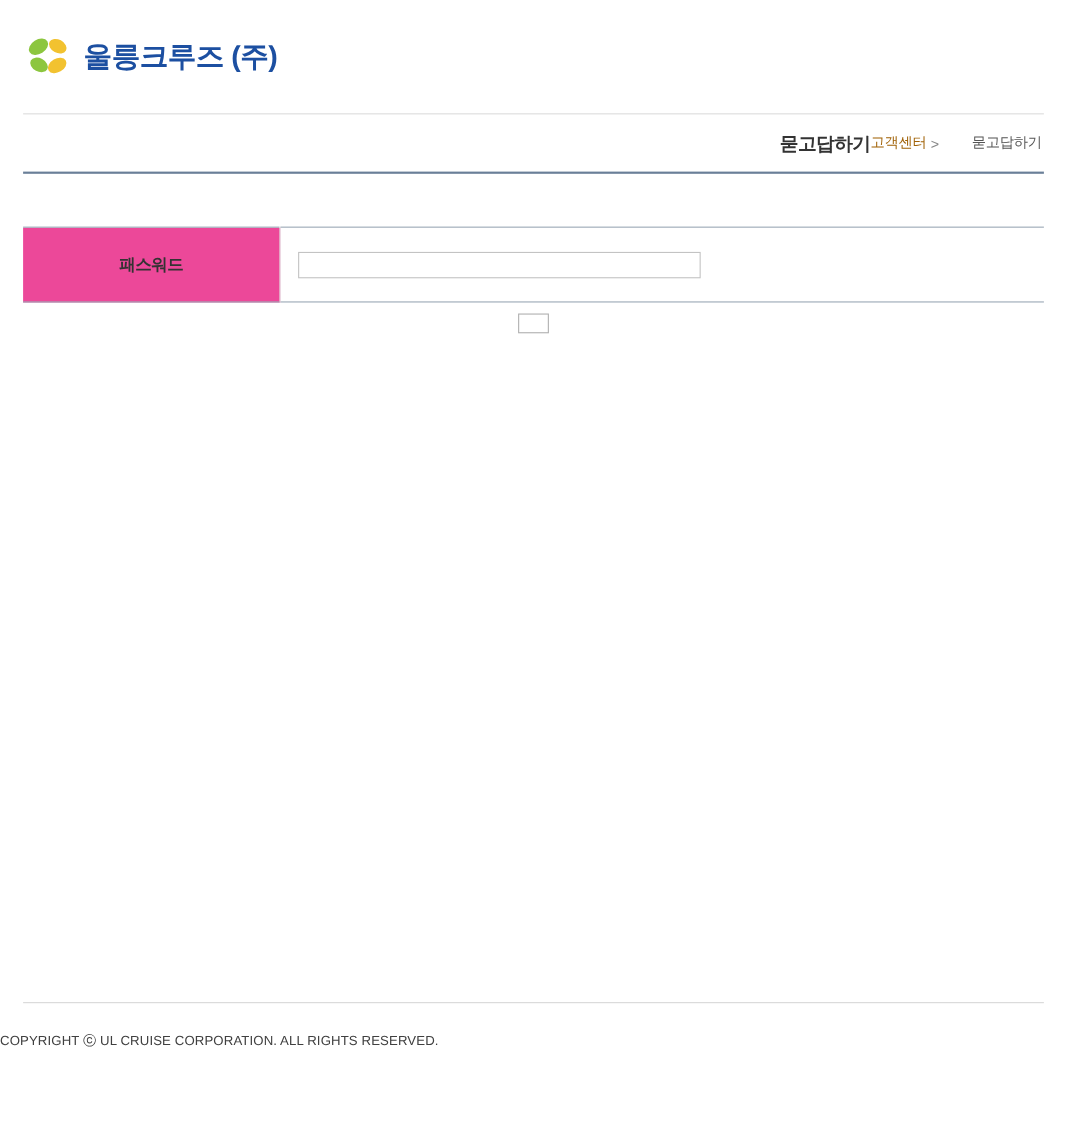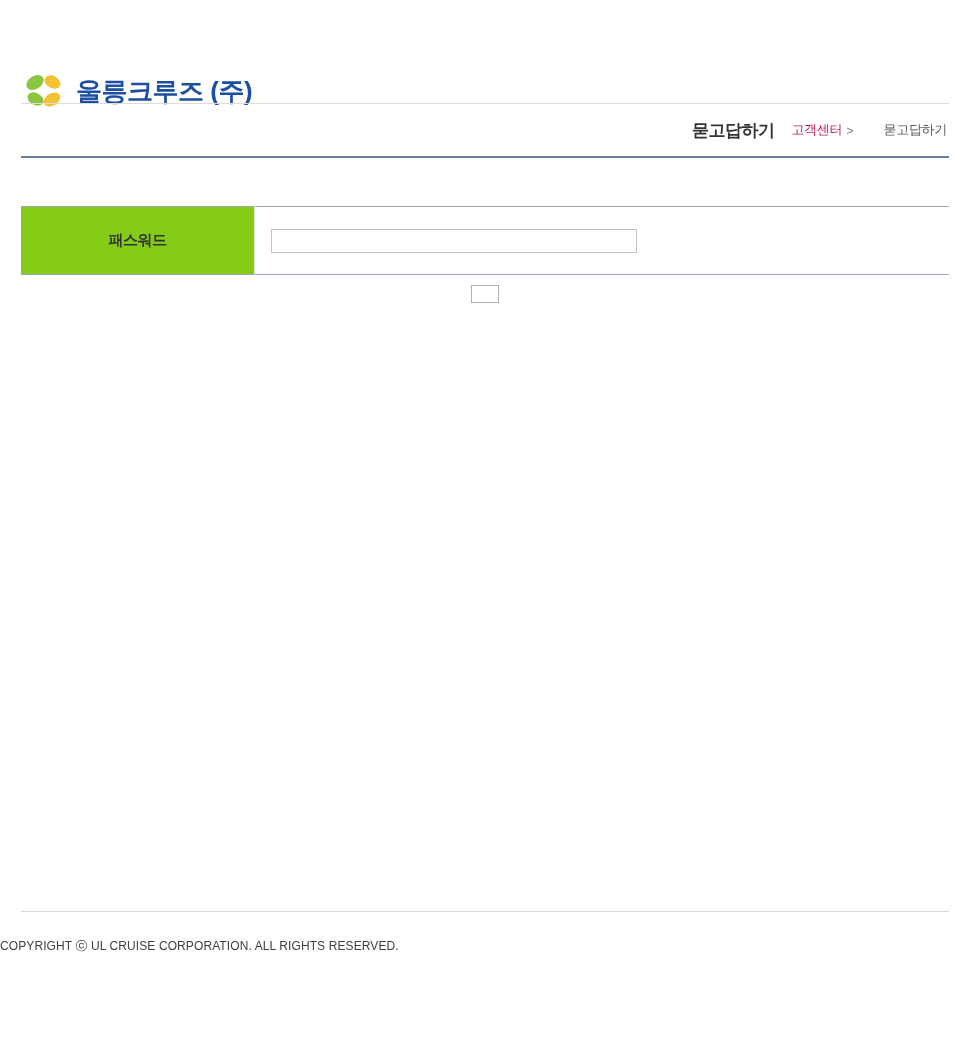--- a/index.html
+++ b/index.html
@@ -13,21 +13,20 @@
     font-family: "Liberation Sans", sans-serif;
     color: #333333;
     position: relative;
     overflow: hidden;
   }
 
   
   .header {
     height: 103px;
     position: relative;
-    margin-top: 40px;
   }
   .logo-wrap {
     position: absolute;
     left: 22px;
     top: 29px;
     display: flex;
     align-items: center;
     gap: 10px;
     text-decoration: none;
   }
@@ -69,22 +68,21 @@
   }
   .breadcrumb {
     display: flex;
     align-items: center;
     font-size: 13px;
     color: #666666;
     padding-right: 2px;
     letter-spacing: -0.3px;
   }
   .breadcrumb .crumb {
-    color: #be185d;
-    margin-left: 17px;
+    color: #a16207;
   }
   .breadcrumb .sep {
     margin: 0 2px 0 4px;
     color: #888888;
   }
   .breadcrumb .crumb-last {
     color: #555555;
     margin-left: 28px;
   }
 
@@ -98,21 +96,21 @@
   .form-table {
     margin-top: 48px;
     width: 100%;
     border-collapse: collapse;
     border-top: 1px solid #9aa7b5;
     border-bottom: 1px solid #9aa7b5;
     table-layout: fixed;
   }
   .form-table th {
     width: 231px;
-    background: #84cc16;
+    background: #ec4899;
     border-right: 1px solid #e0e0e0;
     height: 65px;
     font-size: 15px;
     font-weight: bold;
     color: #333333;
     text-align: center;
     letter-spacing: -0.5px;
   }
   .form-table td {
     height: 65px;

